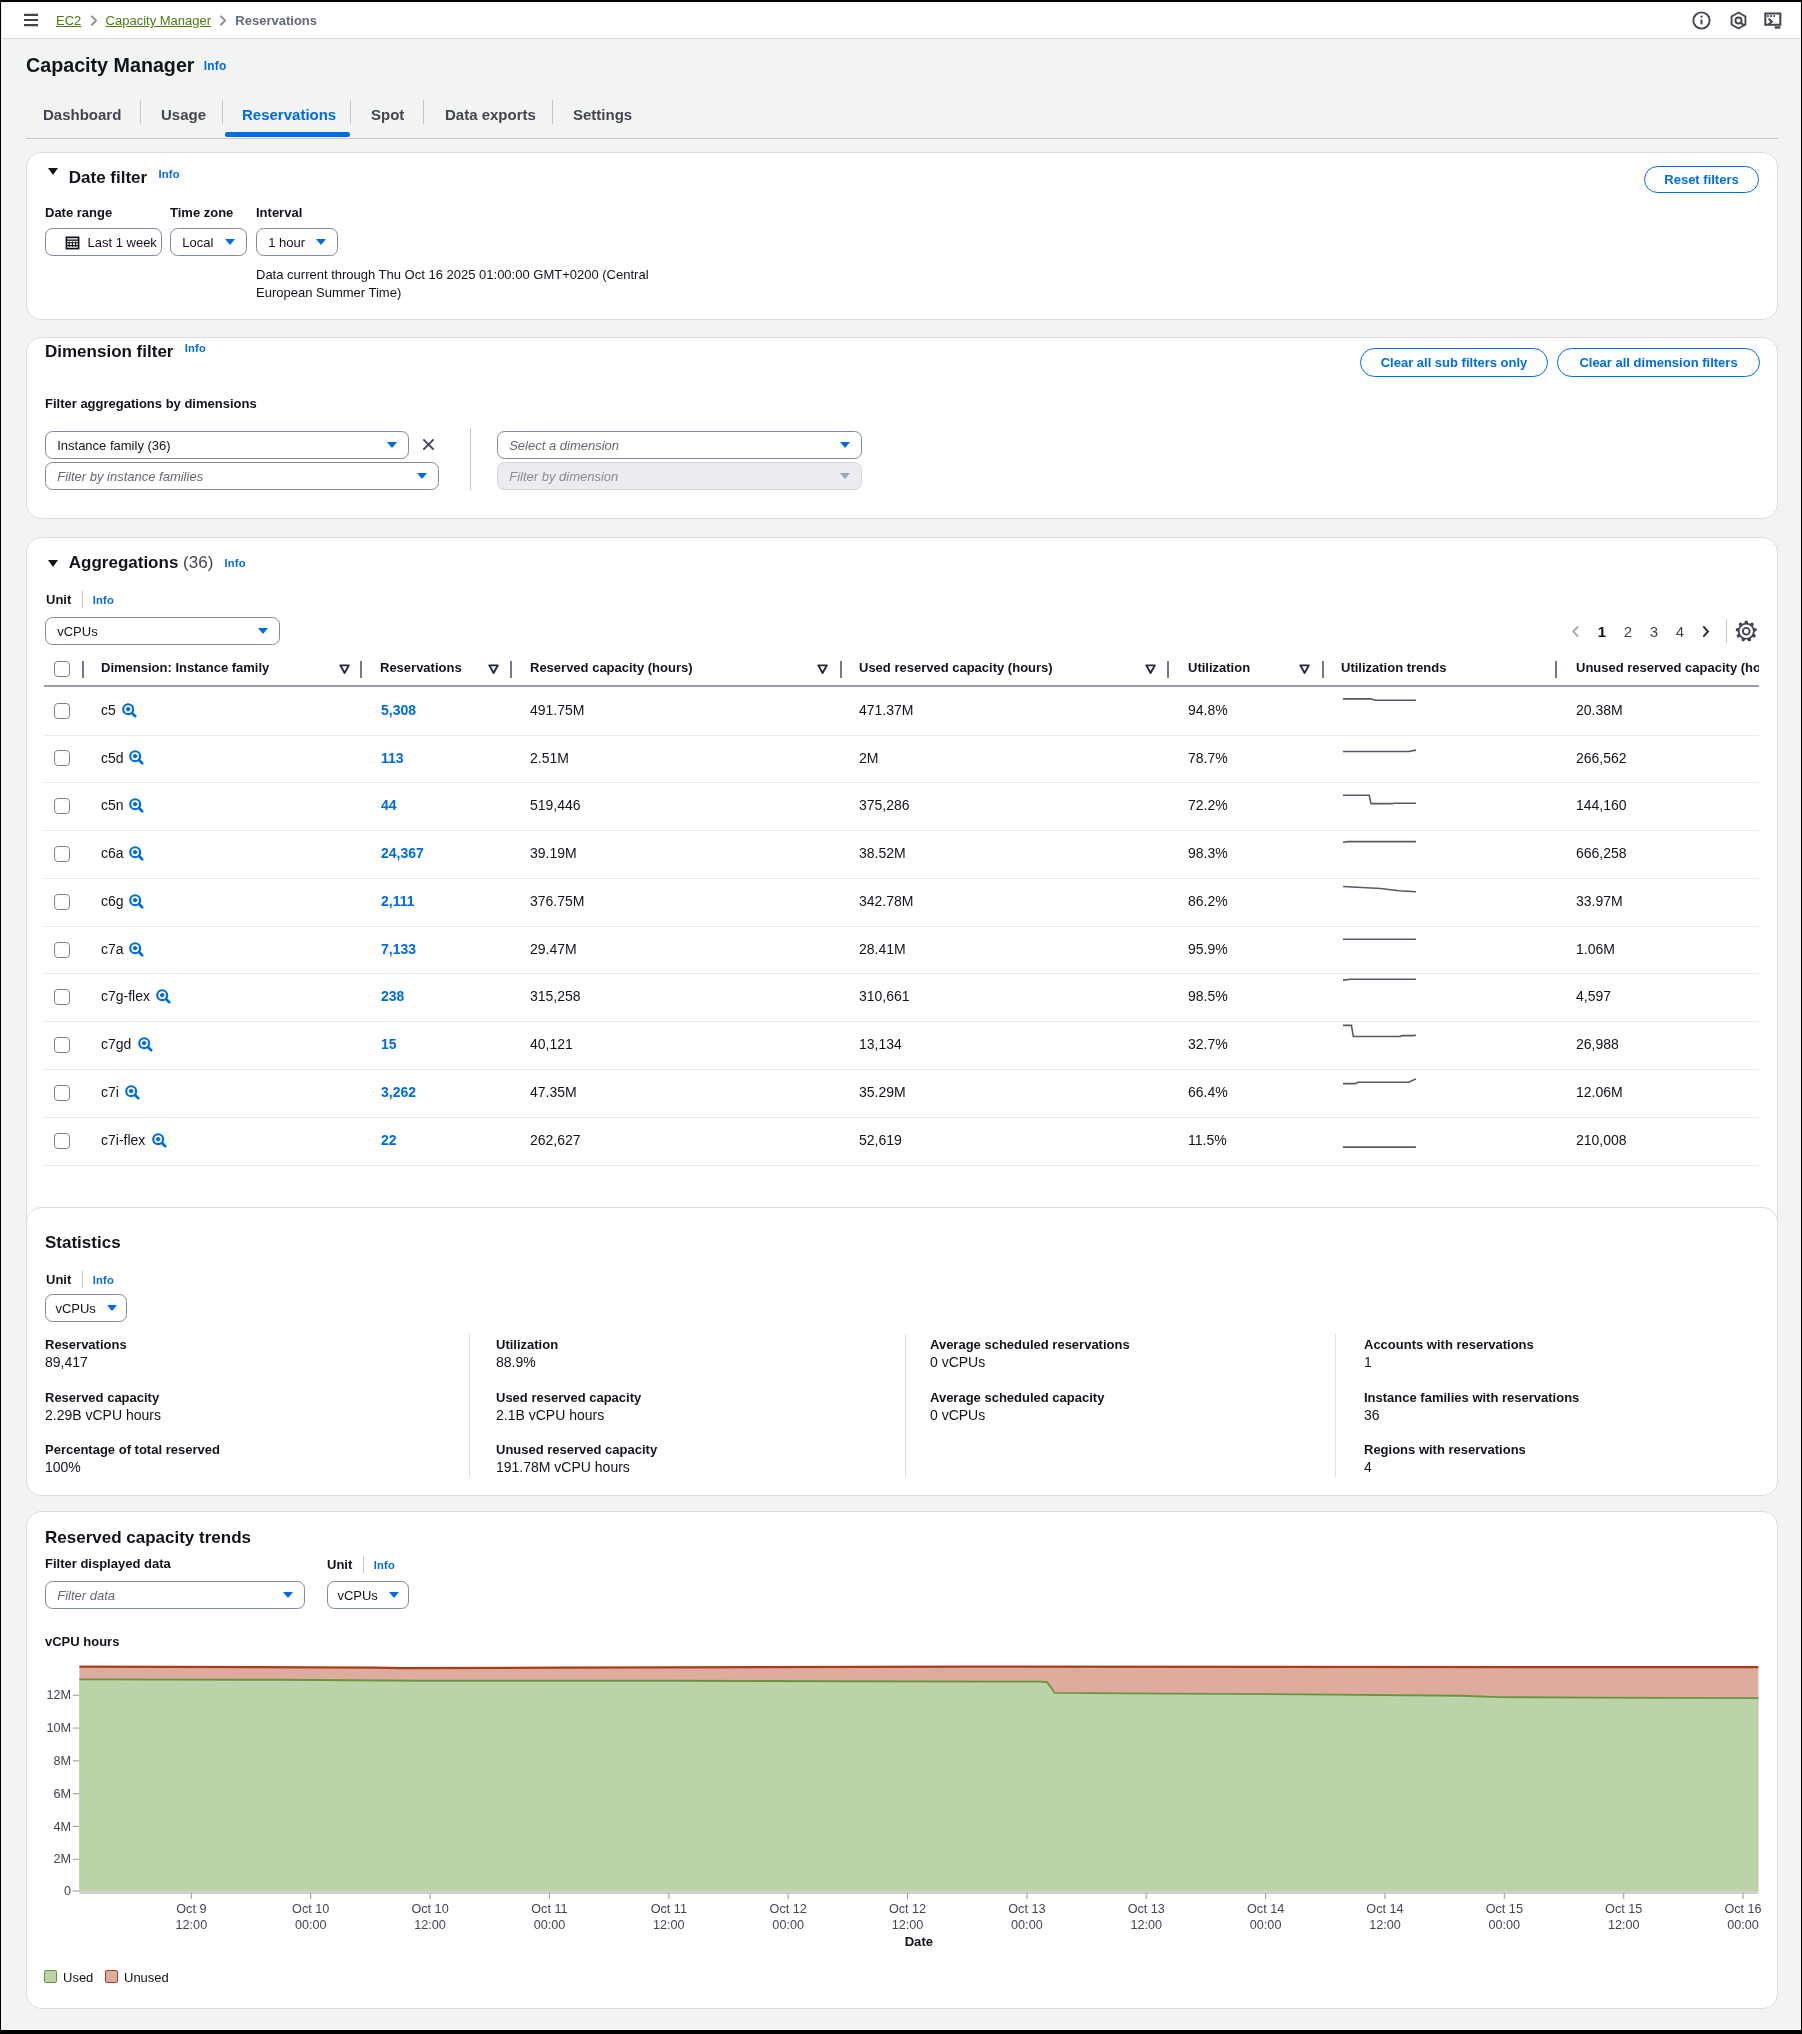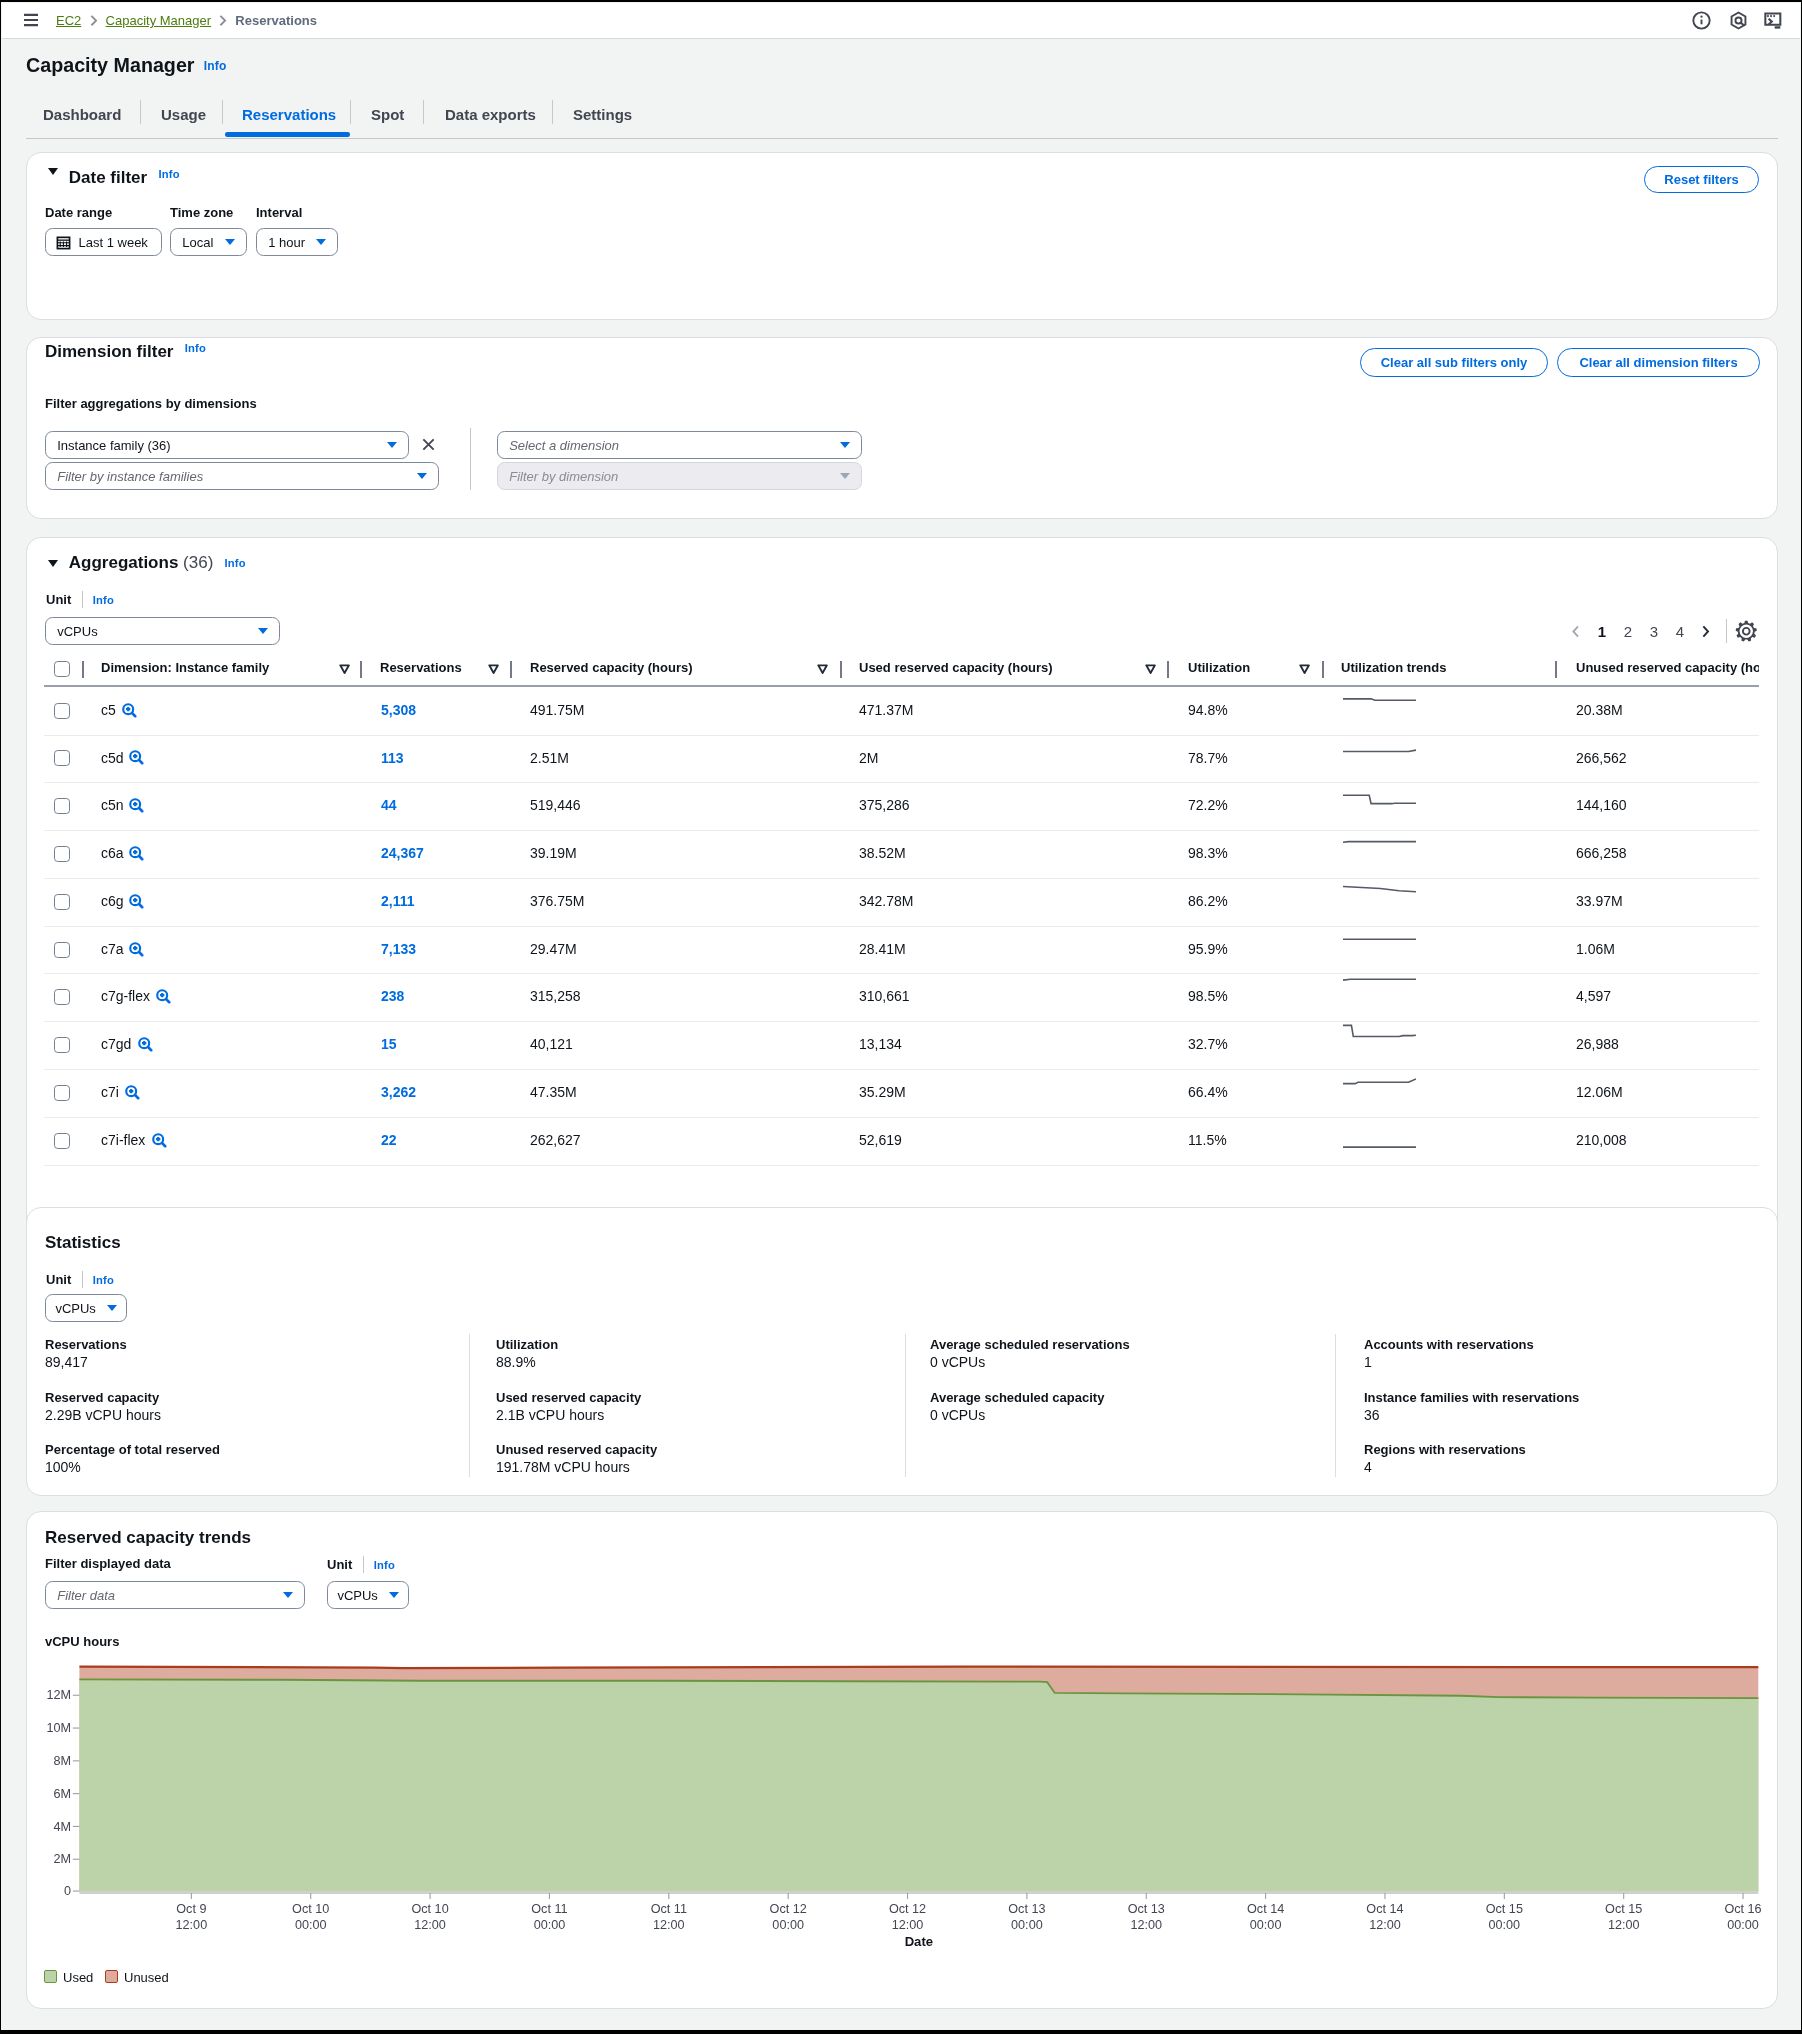--- a/index.html
+++ b/index.html
@@ -78,36 +78,37 @@
 <div class="abs" style="left:225px;top:132px;width:125px;height:4.7px;background:#006ce0;border-radius:2.3px"></div>
 <div class="card" style="top:152px;height:168px">
 <div class="abs" style="left:20.6px;top:15px;display:flex;">
       <span class="tri"></span>
       <span class="h18" style="margin-left:11.2px">Date filter</span>
       <span class="info" style="margin-left:11.2px">Info</span>
     </div>
 <div class="lab abs" style="left:18px;top:52px">Date range</div>
 <div class="lab abs" style="left:143px;top:52px">Time zone</div>
 <div class="lab abs" style="left:229px;top:52px">Interval</div>
-<div class="sel" style="left:18px;top:75px;width:117px;justify-content:flex-start;padding:0 10px">
+<div class="sel" style="left:18px;top:75px;width:117px;justify-content:flex-start;padding:0 19px">
       <svg width="15" height="15" viewBox="0 0 16 16" style="margin-right:7.5px;flex:none">
         <rect x="1.5" y="2.5" width="13" height="12" fill="none" stroke="#0f141a" stroke-width="1.8"></rect>
         <path d="M1.5 5.5h13" stroke="#0f141a" stroke-width="1.4"></path>
         <path d="M4.5 6.8v6M7.9 6.8v6M11.3 6.8v6M2 8.3h12M2 11.3h12" stroke="#0f141a" stroke-width="1.2"></path>
       </svg>
       <span style="white-space:nowrap">Last 1 week</span>
     </div>
 <div class="sel" style="left:143px;top:75px;width:77px">
       <span>Local</span>
       <span class="caretb"></span>
     </div>
 <div class="sel" style="left:229px;top:75px;width:82px">
       <span>1 hour</span>
       <span class="caretb"></span>
     </div>
+<div class="abs" style="left:229px;top:113px;width:431px;line-height:18px">Data current through Thu Oct 16 2025 01:00:00 GMT+0200 (Central<br>European Summer Time)</div>
 <div class="btn" style="left:1617px;top:13px;width:115px;height:27px">Reset filters</div>
 </div>
 <div class="card" style="top:337px;height:182px">
 <div class="abs" style="left:18px;top:4px;display:flex;">
       <span class="h18">Dimension filter</span>
       <span class="info" style="margin-left:11.2px">Info</span>
     </div>
 <div class="btn" style="left:1333px;top:10.3px;width:188px;height:29px">Clear all sub filters only</div>
 <div class="btn" style="left:1530px;top:10.3px;width:203px;height:29px">Clear all dimension filters</div>
 <div class="lab abs" style="left:18px;top:58px">Filter aggregations by dimensions</div>

